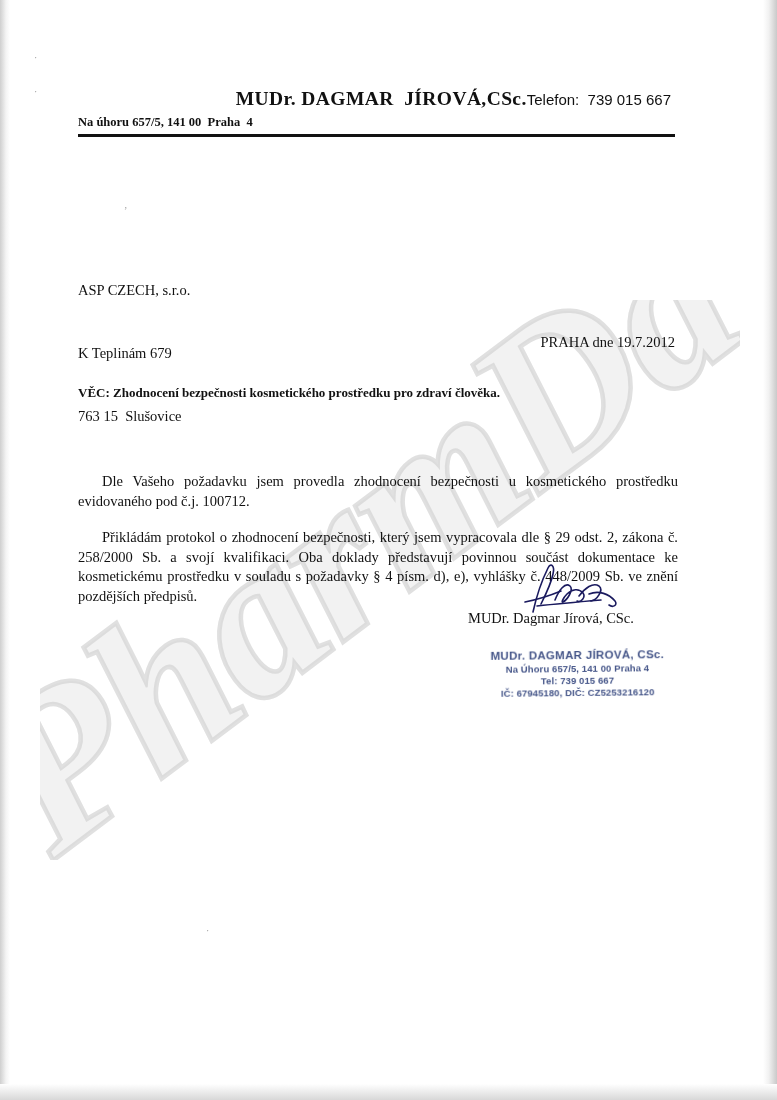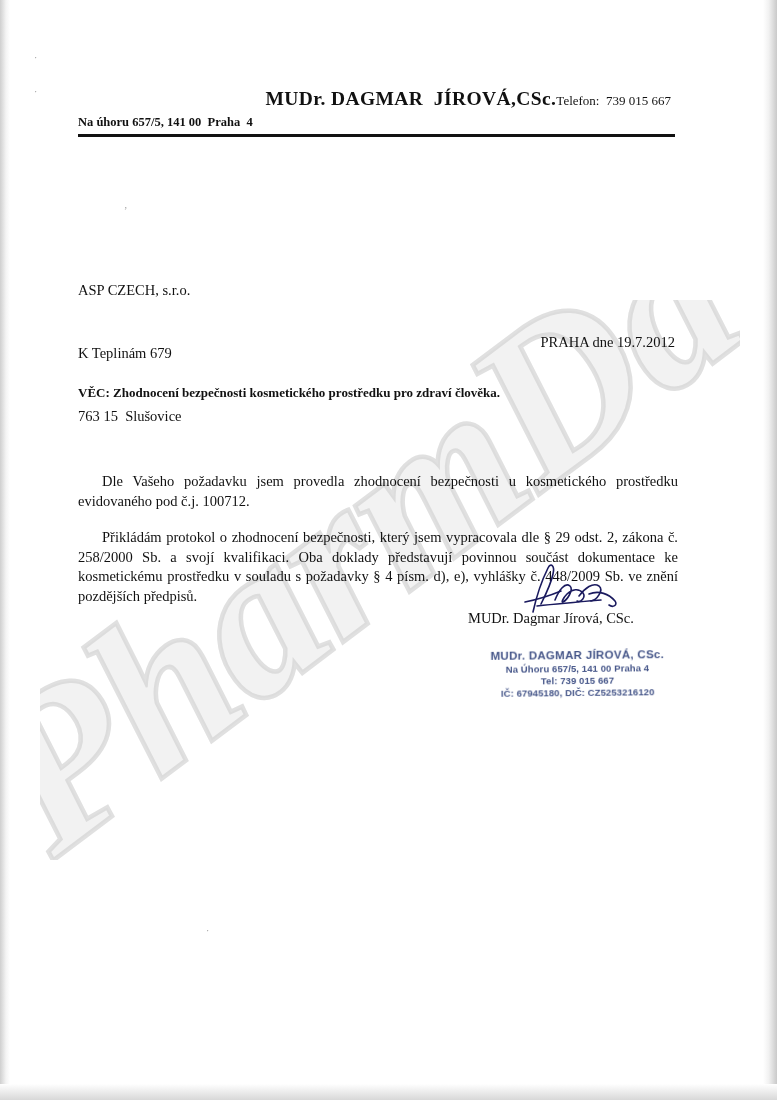--- a/index.html
+++ b/index.html
@@ -74,22 +74,22 @@
   }
   .lh-name {
     font-family: "Liberation Serif", serif;
     font-weight: bold;
     font-size: 19.5px;
     letter-spacing: 0.4px;
     color: #111;
     white-space: pre;
   }
   .lh-phone {
-    font-family: Liberation Serif, serif;
-    font-size: 13px;
+    font-family: Liberation Sans, sans-serif;
+    font-size: 15px;
     color: #111;
     padding-right: 4px;
     white-space: pre;
   }
   .lh-addr {
     margin-top: 5px;
     font-family: "Liberation Serif", serif;
     font-weight: bold;
     font-size: 12.5px;
     color: #111;

